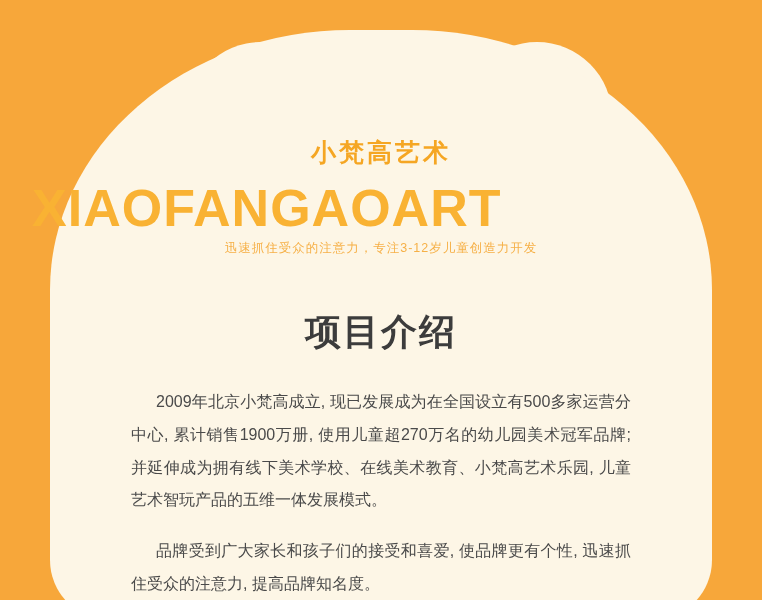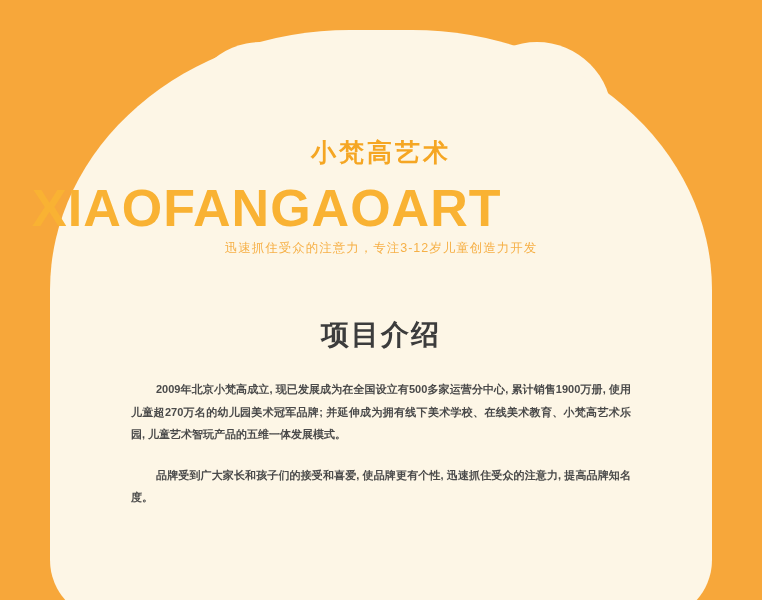--- a/index.html
+++ b/index.html
@@ -91,40 +91,38 @@
     font-size: 12.5px;
     letter-spacing: 1px;
     color: #F6B047;
   }
   .section-title {
     position: absolute;
     top: 308px;
     left: 0;
     width: 762px;
     text-align: center;
-    font-size: 28px;
+    font-size: 36px;
     font-weight: bold;
     letter-spacing: 2px;
     color: #3C3C3C;
-    margin-top: 8px;
   }
   .body-copy {
     position: absolute;
     top: 370px;
     left: 131px;
     width: 500px;
   }
   .para {
-    font-size: 11px;
+    font-size: 16px;
     line-height: 2.05;
     color: #4A4A4A;
     text-align: justify;
     text-indent: 25px;
-    margin: 8px 0 18px 0;
-    font-weight: bold;
+    margin: 16px 0 18px 0;
   }
   .para:last-child {
     margin-bottom: 0;
   }
 </style>
 </head>
 <body>
 
 <div class="poster">
 

